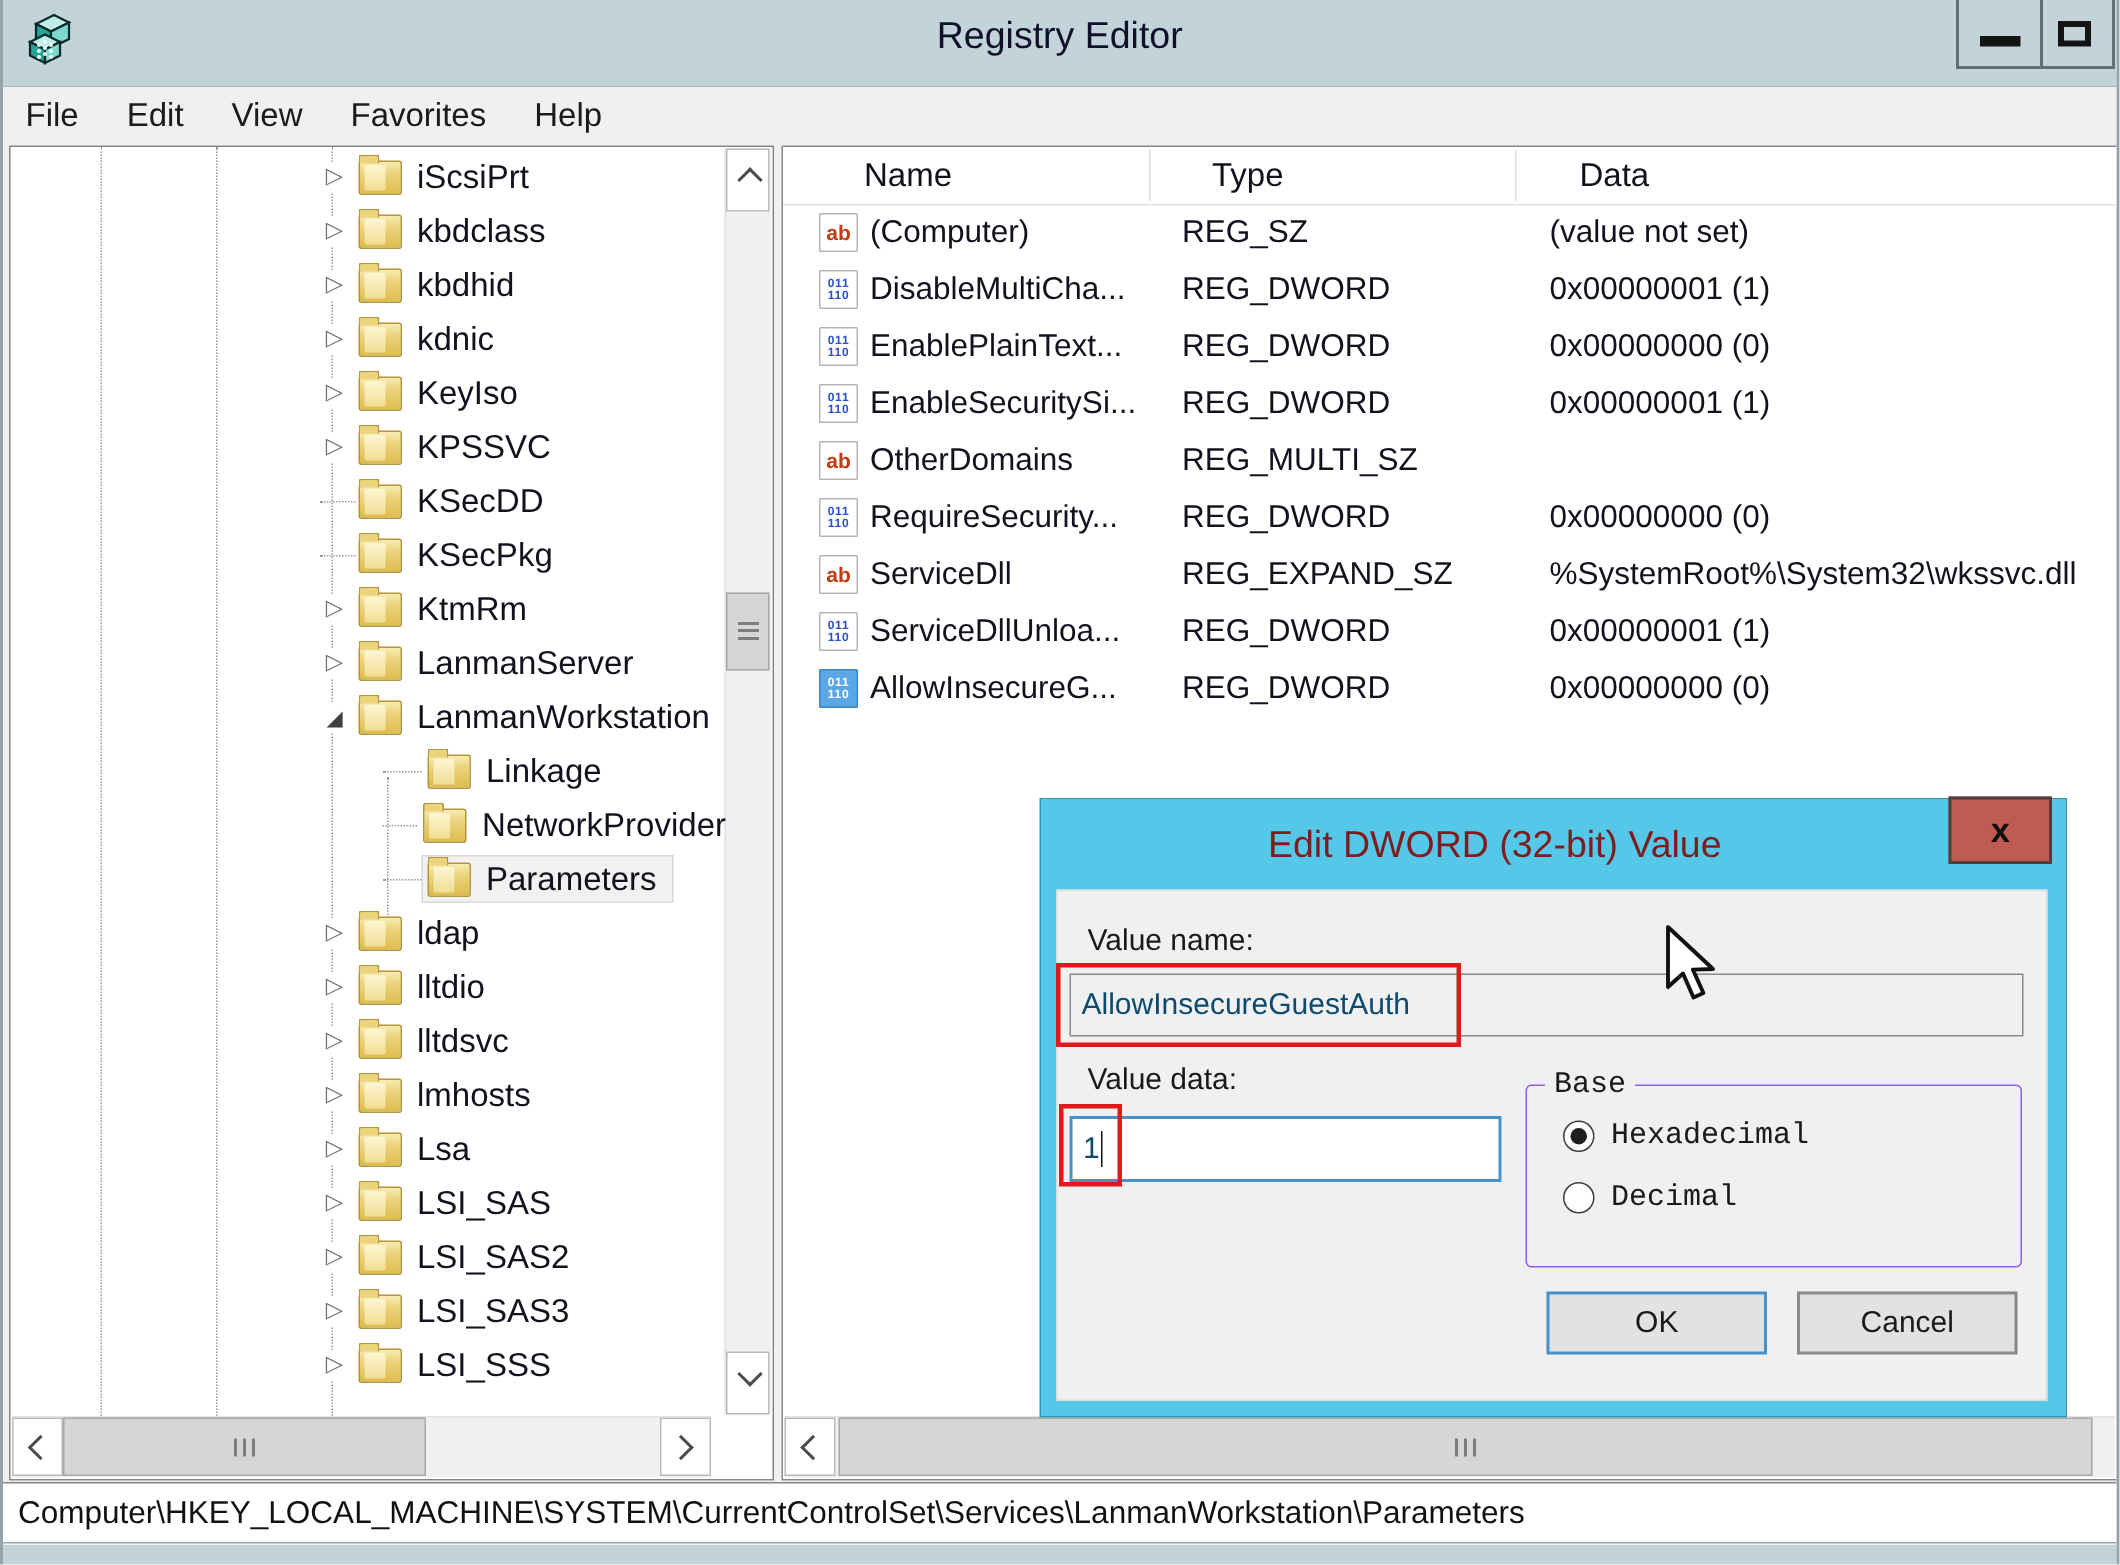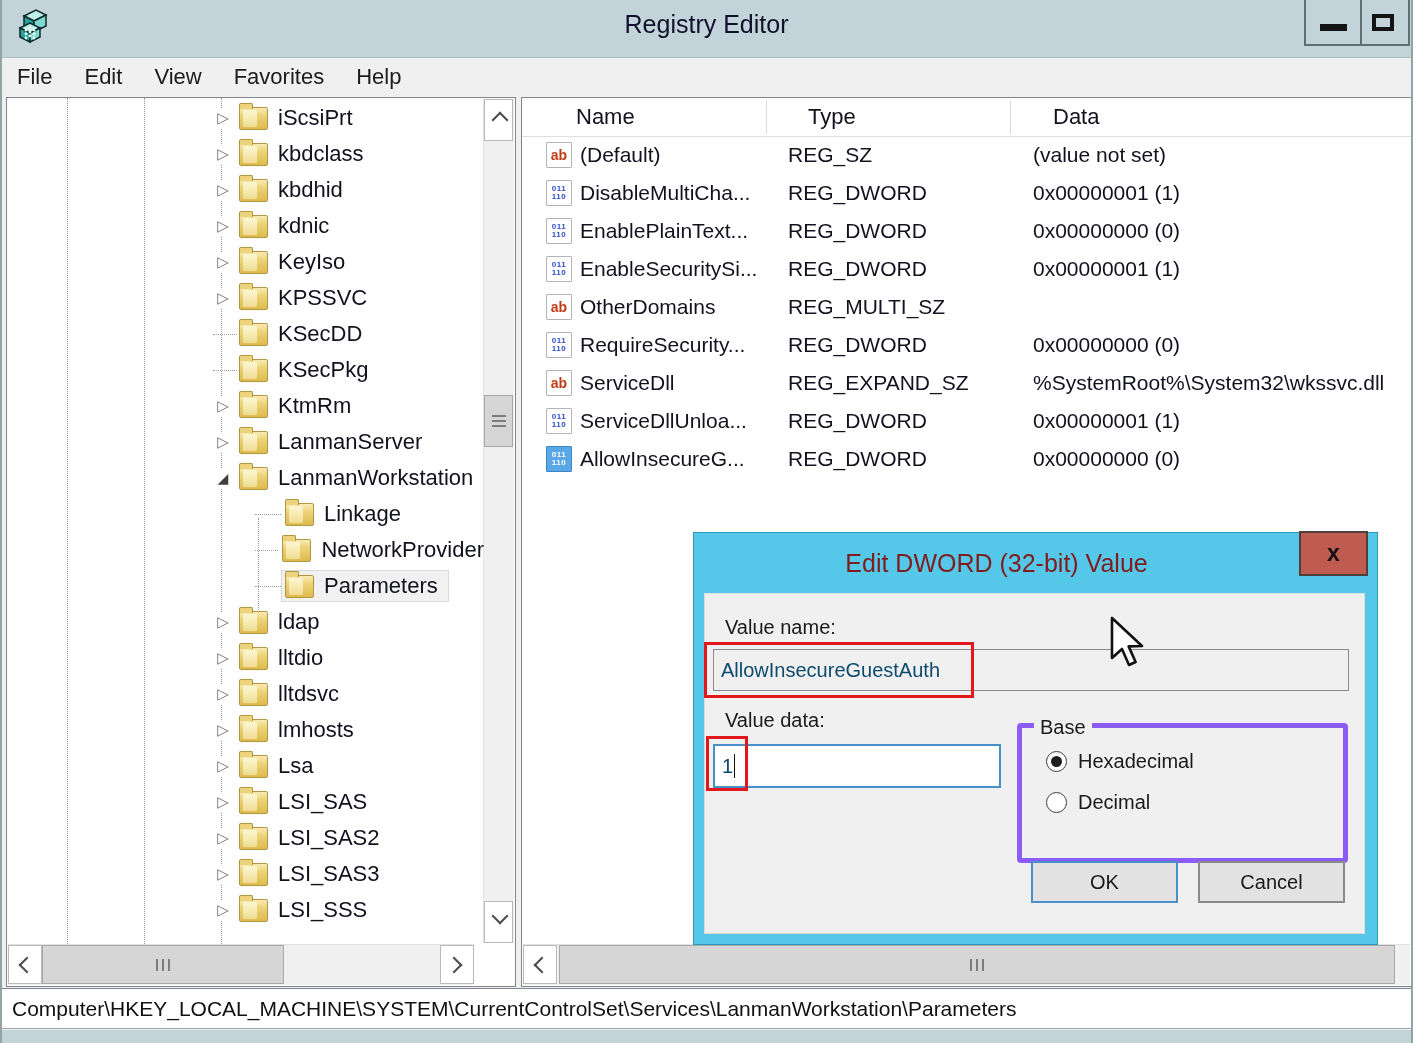--- a/index.html
+++ b/index.html
@@ -74,21 +74,21 @@
   .dlg-title{position:absolute;left:0;top:0;width:605px;height:60px;display:flex;align-items:center;justify-content:center;
              font-size:25px;color:#7f1d1d;}
   .dlg-close{position:absolute;left:605px;top:-2px;width:69px;height:45px;background:#c05b52;border:2px solid #513f3c;box-sizing:border-box;
              display:flex;align-items:center;justify-content:center;font-size:23px;font-weight:bold;color:#111;}
   .dlg-panel{position:absolute;left:10px;top:60px;width:661px;height:341px;background:#f0f0f0;border:1px solid #dcdcdc;box-sizing:border-box;}
   .dlg-label{position:absolute;font-size:20px;color:#1a1a1a;}
   .field{position:absolute;box-sizing:border-box;font-size:20px;color:#0c4a6e;display:flex;align-items:center;padding-left:7px;}
   .f-name{left:8px;top:55px;width:636px;height:42px;background:#f0f0f0;border:1px solid #8a8a90;}
   .f-data{left:8px;top:150px;width:288px;height:44px;background:#fff;border:2px solid #4a90c8;}
   .caret{width:1px;height:24px;background:#111;margin-left:1px;}
-  .groupbox{position:absolute;left:312px;top:129px;width:331px;height:140px;border:5px solid #8b5cf6;border-radius:4px;box-sizing:border-box;}
+  .groupbox{position:absolute;left:312px;top:129px;width:331px;height:122px;border:1px solid #8b5cf6;border-radius:4px;box-sizing:border-box;font-family:Liberation Mono, monospace;}
   .gb-label{position:absolute;left:12px;top:-12px;background:#f0f0f0;padding:0 6px;font-size:20px;color:#1a1a1a;}
   .radio-row{position:absolute;left:24px;display:flex;align-items:center;gap:11px;}
   .radio{width:21px;height:21px;border:1px solid #3c3c3c;border-radius:50%;background:#fff;box-sizing:border-box;position:relative;flex:none;}
   .radio.on::after{content:"";position:absolute;left:4px;top:4px;width:11px;height:11px;border-radius:50%;background:#1e1e1e;}
   .radio-label{font-size:20px;color:#1a1a1a;}
   .btn{position:absolute;width:147px;height:42px;box-sizing:border-box;background:#e2e2e2;
        display:flex;align-items:center;justify-content:center;font-size:20px;color:#1a1a1a;}
   .btn.ok{left:326px;top:267px;border:2px solid #4a90c8;}
   .btn.cancel{left:493px;top:267px;border:2px solid #8a8a8a;}
   
@@ -299,21 +299,21 @@
     <div class="lv-header">
       <div class="hcell" style="left:18px;">Name</div>
       <div class="hcell" style="left:250px;">Type</div>
       <div class="hcell" style="left:495px;">Data</div>
       <div class="hdiv" style="left:244px;"></div>
       <div class="hdiv" style="left:488px;"></div>
     </div>
     <div class="lv-rows">
       <div class="lrow">
         <span class="vicon ab">ab</span>
-        <span class="lcell c-name">(Default)</span>
+        <span class="lcell c-name">(Computer)</span>
           <span class="lcell c-type">REG_SZ</span>
           <span class="lcell c-data">(value not set)</span>
       </div>
       <div class="lrow">
         <span class="vicon dw">
             <span>011</span>
             <span>110</span>
           </span>
         <span class="lcell c-name">DisableMultiCha...</span>
           <span class="lcell c-type">REG_DWORD</span>

